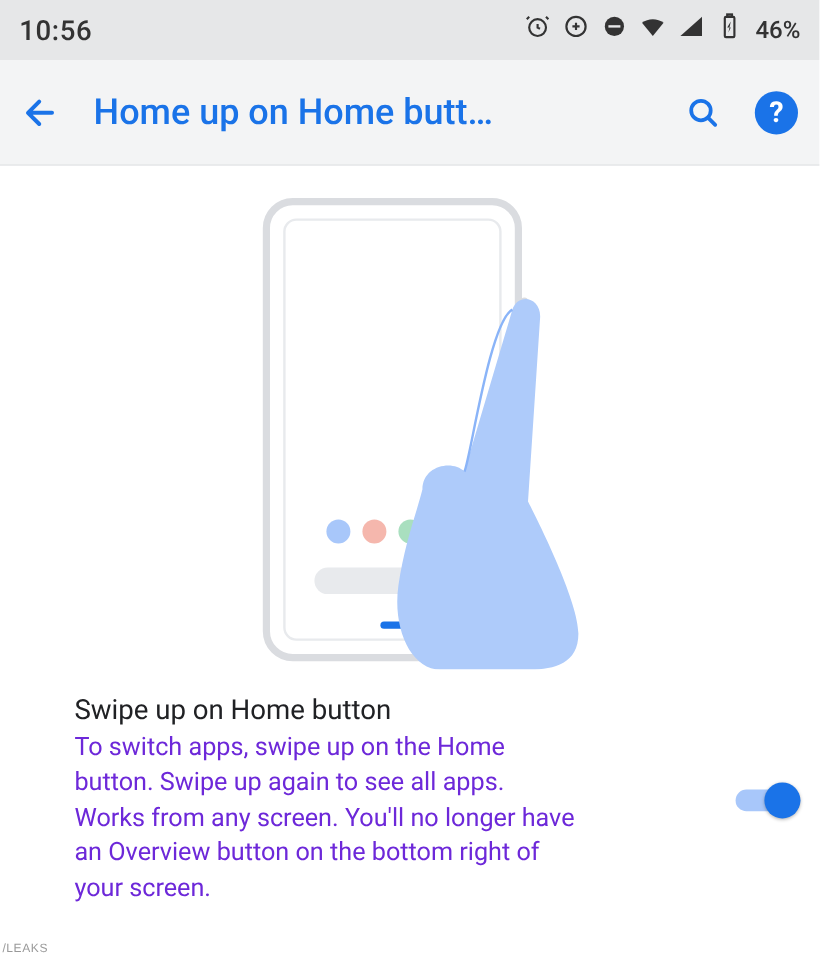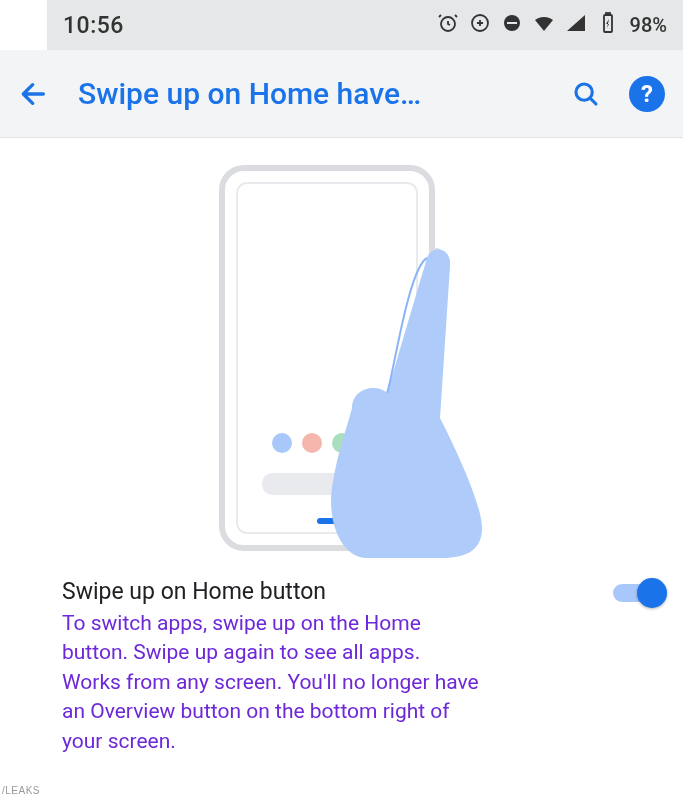--- a/index.html
+++ b/index.html
@@ -17,21 +17,20 @@
     height: 50px;
     background: #e6e7e8;
     display: flex;
     align-items: center;
     justify-content: space-between;
     padding: 0 16px;
     color: #333;
     font-size: 22px;
     font-weight: 500;
     position: relative;
-    margin-left: 47px;
   }
   .status-left { font-size: 23px; letter-spacing: 0.5px; }
   .status-right { display: flex; align-items: center; gap: 8px; }
   .status-right svg { width: 24px; height: 24px; }
   .battery-pct { font-size: 20px; font-weight: 500; margin-left:2px;}
 
   
   .app-bar {
     height: 88px;
     background: #f3f4f5;
@@ -69,20 +68,21 @@
     justify-content: center;
     padding: 20px 0 10px 0;
   }
   .illustration { width: 300px; height: 400px; }
 
   
   .setting-row {
     display: flex;
     padding: 10px 12px 0 62px;
     gap: 20px;
+    align-items: center;
   }
   .setting-text { flex: 1; }
   .setting-title {
     font-size: 23px;
     color: #202124;
     font-weight: 400;
     margin-bottom: 4px;
   }
   .setting-desc {
     font-size: 21px;
@@ -151,31 +151,31 @@
           <path d="M3 20h18V4L3 20z"></path>
         </svg>
     </span>
     <span>
       <svg viewBox="0 0 24 24" fill="none" stroke="#333" stroke-width="1.8">
           <rect x="8" y="4" width="8" height="17" rx="1"></rect>
           <rect x="10" y="2" width="4" height="2"></rect>
           <path d="M13 8l-3 5h3l-2 4" fill="#333" stroke="none"></path>
         </svg>
     </span>
-    <span class="battery-pct">98%</span>
+    <span class="battery-pct">46%</span>
   </div>
 </div>
 
 <div class="app-bar">
   <div class="back-btn">
     <svg viewBox="0 0 24 24" fill="none" stroke="currentColor" stroke-width="2.5" stroke-linecap="round" stroke-linejoin="round">
         <path d="M19 12H5M11 5l-7 7 7 7"></path>
       </svg>
   </div>
-  <div class="app-title">Swipe up on Home have…</div>
+  <div class="app-title">Home up on Home butt…</div>
   <div class="search-btn">
     <svg viewBox="0 0 24 24" fill="none" stroke="currentColor" stroke-width="2.5" stroke-linecap="round">
         <circle cx="10.5" cy="10.5" r="6.5"></circle>
         <path d="M20 20l-4.5-4.5"></path>
       </svg>
   </div>
   <div class="help-btn">
     <span>?</span>
   </div>
 </div>

